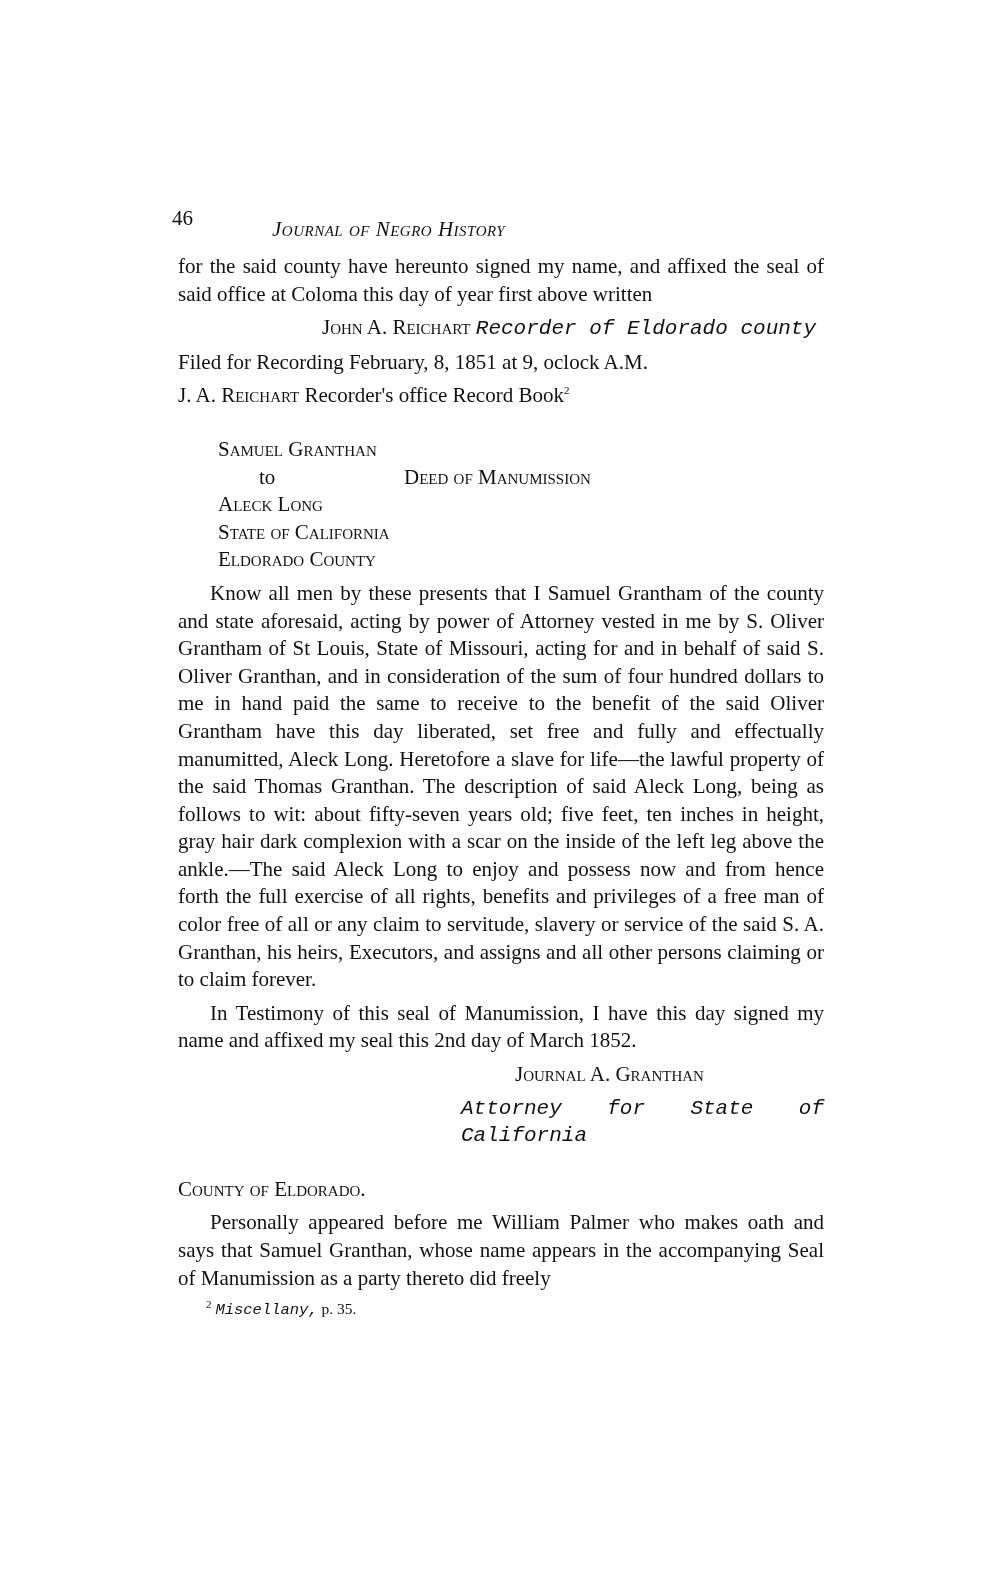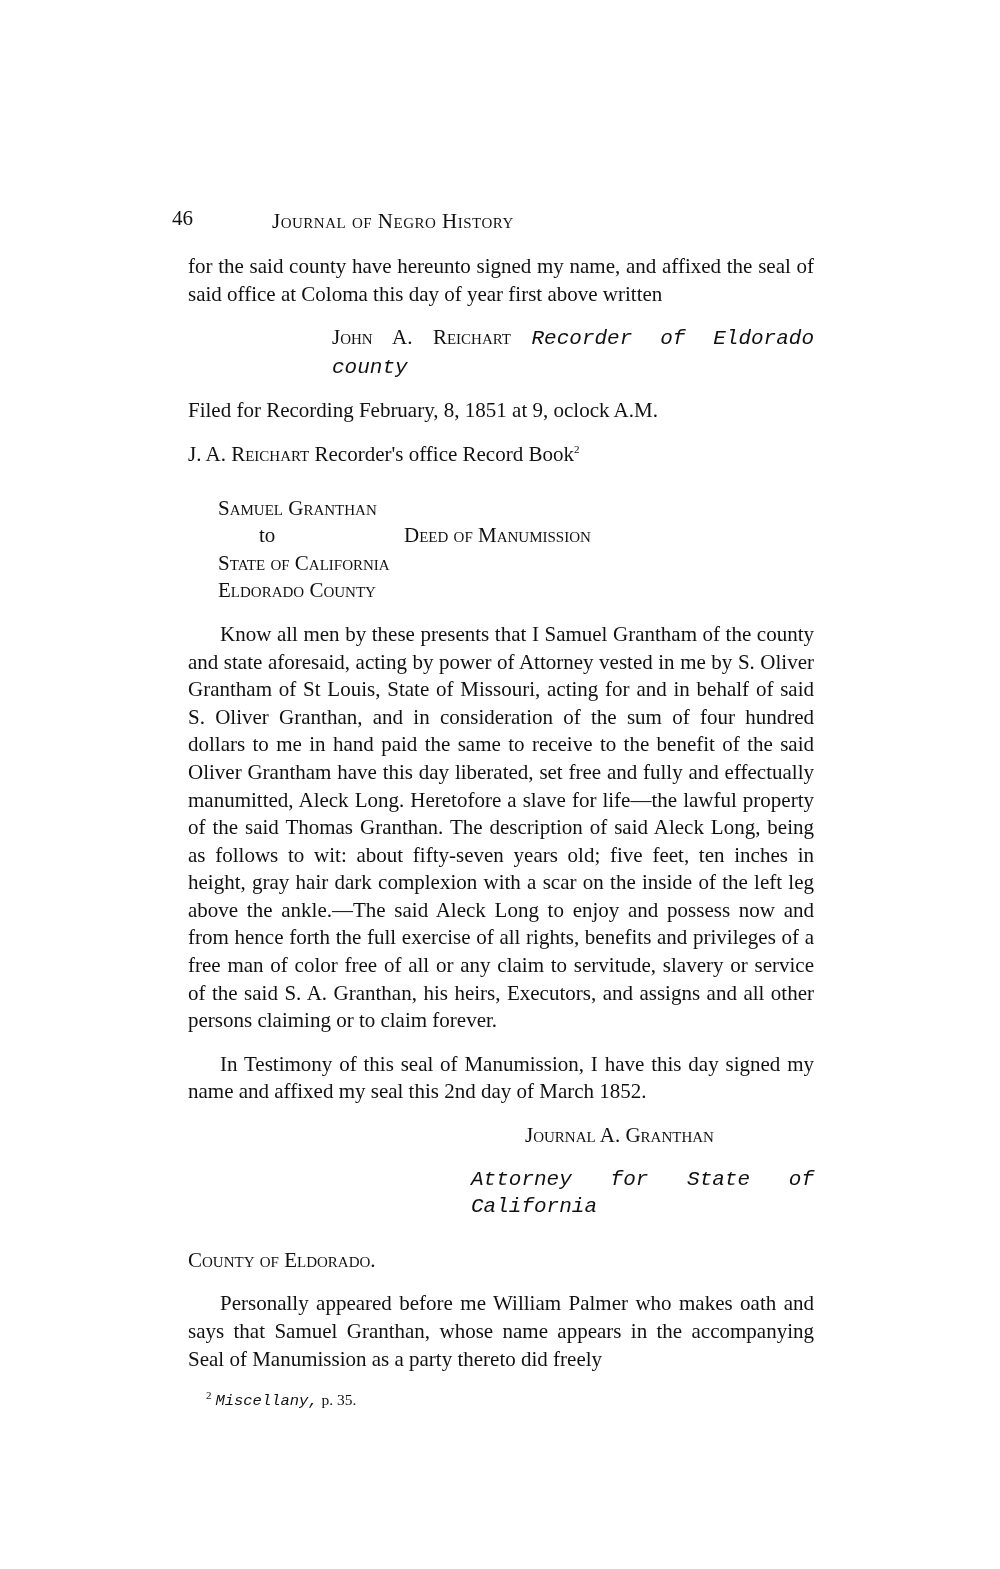--- a/index.html
+++ b/index.html
@@ -1,23 +1,23 @@
 <!DOCTYPE html>
 <html><head>
 <meta charset="utf-8">
 <style>
   html, body { margin: 0; padding: 0; background: #ffffff; }
   body { width: 1000px; height: 1569px; position: relative; overflow: hidden;
          font-family: "Liberation Serif", "DejaVu Serif", serif; color: #111; }
   .page { position: absolute; left: 172px; top: 203px; width: 658px; }
   .running-head { position: relative; height: 28px; font-size: 21px; line-height: 28px; }
   .page-num { position: absolute; left: 0; top: 1px; }
-  .journal-title { position: absolute; left: 100px; top: 4px; font-variant: small-caps; letter-spacing: 0.5px; }
+  .journal-title { position: absolute; left: 100px; top: 12px; font-variant: small-caps; letter-spacing: 0.5px; font-style: italic; }
   .body { margin-top: 22px; font-size: 21px; line-height: 27.6px; }
-  p { margin: 16px; text-align: justify; }
+  p { margin: 6px; text-align: justify; }
   .indent { text-indent: 32px; }
   .sc { font-variant: small-caps; }
   .it { font-style: italic; font-family: Liberation Mono, monospace; }
   .sig1 { padding-left: 144px; }
   .caption { margin-top: 26px; }
   .caption-line { display: block; margin-left: 46px; }
   .to-row { position: relative; height: 27.6px; }
   .to-word { position: absolute; left: 87px; }
   .deed-title { position: absolute; left: 232px; font-variant: small-caps; }
   .sig-right { padding-left: 337px; }
@@ -48,20 +48,21 @@
       <span class="sc">J. A. Reichart</span>
       <span>Recorder's office Record Book</span><sup>2</sup>
     </p>
 
     <div class="caption">
       <span class="caption-line sc">Samuel Granthan</span>
       <div class="to-row">
         <span class="to-word">to</span>
         <span class="deed-title">Deed of Manumission</span>
       </div>
+      <span class="caption-line sc">Aleck Long</span>
       <span class="caption-line sc">State of California</span>
       <span class="caption-line sc">Eldorado County</span>
     </div>
 
     <p class="indent">Know all men by these presents that I Samuel Grantham of the county and state aforesaid, acting by power of Attorney vested in me by S. Oliver Grantham of St Louis, State of Missouri, acting for and in behalf of said S. Oliver Granthan, and in consideration of the sum of four hundred dollars to me in hand paid the same to receive to the benefit of the said Oliver Grantham have this day liberated, set free and fully and effectually manumitted, Aleck Long.  Heretofore a slave for life—the lawful property of the said Thomas Granthan.  The description of said Aleck Long, being as follows to wit: about fifty-seven years old; five feet, ten inches in height, gray hair dark complexion with a scar on the inside of the left leg above the ankle.—The said Aleck Long to enjoy and possess now and from hence forth the full exercise of all rights, benefits and privileges of a free man of color free of all or any claim to servitude, slavery or service of the said S. A. Granthan, his heirs, Executors, and assigns and all other persons claiming or to claim forever.</p>
     <p class="indent">In Testimony of this seal of Manumission, I have this day signed my name and affixed my seal this 2nd day of March 1852.</p>
     <p class="sig-right sc">Journal A. Granthan</p>
     <p class="sig-right2 it">Attorney for State of California</p>
 
     <p class="county-head sc">County of Eldorado.</p>

